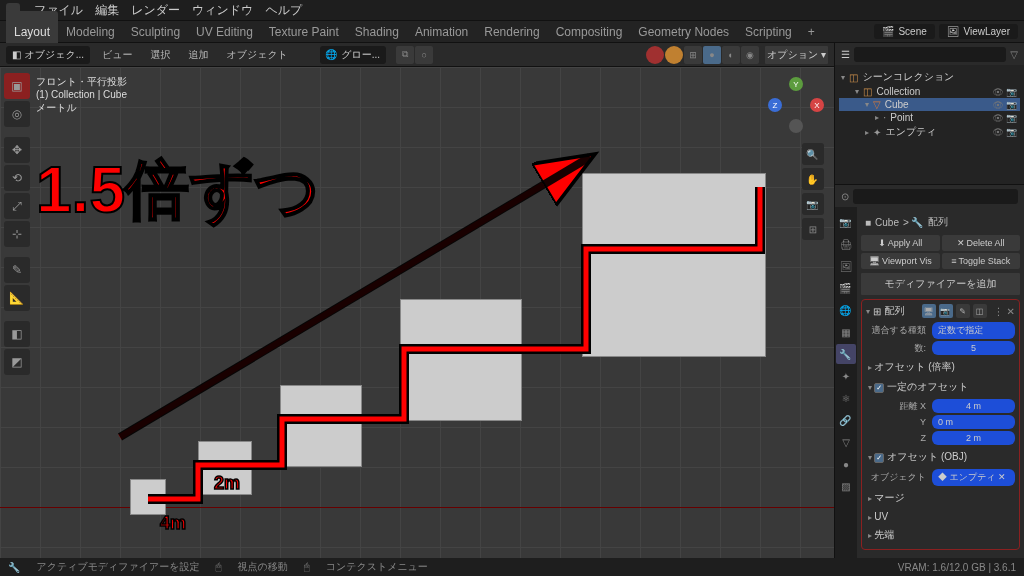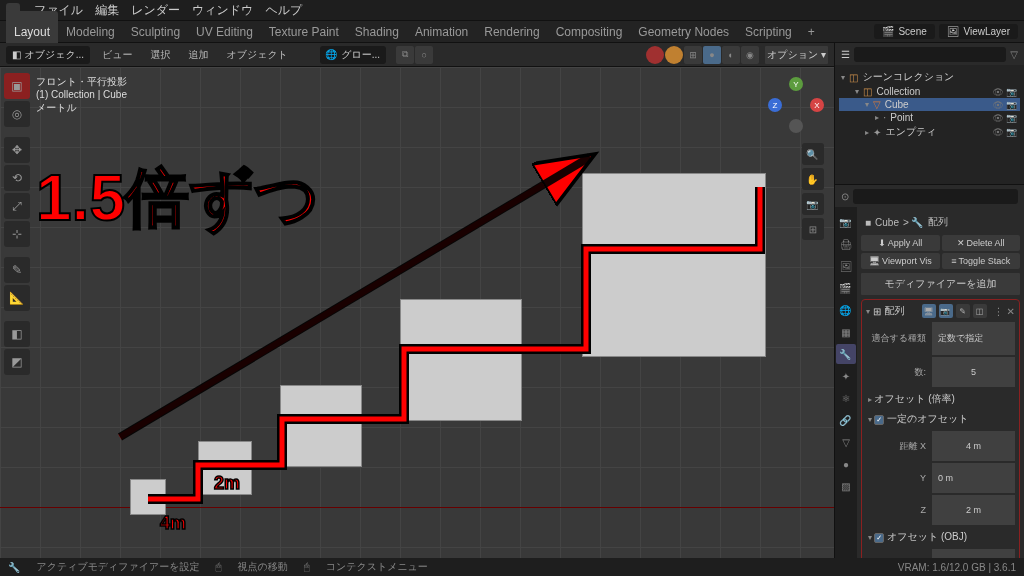--- a/index.html
+++ b/index.html
@@ -29,21 +29,21 @@
 .gizmo-c{width:56px;height:56px;position:relative}
 .gax{position:absolute;width:14px;height:14px;border-radius:50%;font-size:8px;display:flex;align-items:center;justify-content:center;color:#fff}
 .gx{background:#d54444;right:0;top:21px}
 .gy{background:#5c9c3e;left:21px;top:0}
 .gz{background:#3a6dd6;left:0;top:21px}
 .gn{background:#555;left:21px;bottom:0}
 .side-tools{position:absolute;right:10px;top:76px;display:flex;flex-direction:column;gap:3px}
 .side-tool{width:22px;height:22px;background:#2a2a2a;border-radius:3px;cursor:pointer;display:flex;align-items:center;justify-content:center;color:#888}
 .cube{position:absolute;background:#ccc;box-shadow:inset 0 0 0 1px #888}
 .annot{position:absolute;font-family:Arial Black,sans-serif;font-weight:900;color:#f00;-webkit-text-stroke:2px #000;pointer-events:none}
-.big-text{font-size:64px;left:36px;top:88px}
+.big-text{font-size:64px;left:36px;top:80px}
 .small-lbl{font-size:18px;-webkit-text-stroke:1.5px #000}
 .arrow-svg{position:absolute;pointer-events:none}
 .right-panel{width:190px;background:#232323;display:flex;flex-direction:column;border-left:1px solid #111}
 .outliner{flex:0 0 142px;display:flex;flex-direction:column;border-bottom:1px solid #111}
 .outliner-hdr{height:22px;background:#2a2a2a;display:flex;align-items:center;padding:0 6px;gap:4px;font-size:10px}
 .outliner-body{flex:1;background:#232323;padding:4px;font-size:10px;overflow:hidden}
 .tree-row{display:flex;align-items:center;padding:1px 2px;gap:4px}
 .tree-indent{display:inline-block}
 .tri{color:#888;font-size:8px}
 .tree-icons{margin-left:auto;display:flex;gap:3px;color:#777;font-size:9px}
@@ -62,21 +62,21 @@
 .breadcrumb{padding:4px;font-size:10px;color:#bbb;display:flex;align-items:center;gap:4px}
 .btn-row{display:flex;gap:2px;margin:2px 0}
 .mod-btn{flex:1;background:#3a3a3a;padding:3px;border-radius:2px;font-size:9px;text-align:center;cursor:pointer;display:flex;align-items:center;justify-content:center;gap:2px}
 .add-mod{background:#3a3a3a;padding:4px;border-radius:1px;font-size:10px;text-align:center;margin:4px 0;cursor:pointer}
 .mod-panel{border:1px solid #8b2020;border-radius:4px;padding:4px;margin:2px 0}
 .mod-hdr{display:flex;align-items:center;gap:3px;font-size:10px;margin-bottom:4px}
 .mod-hdr-btn{width:14px;height:14px;background:#3a3a3a;border-radius:2px;display:flex;align-items:center;justify-content:center;font-size:8px;cursor:pointer;color:#aaa}
 .mod-hdr-btn.on{background:#4a6a8a}
 .prop-row{display:flex;align-items:center;margin:2px 0;font-size:9px}
 .prop-label{flex:0 0 66px;text-align:right;padding-right:6px;color:#aaa}
-.prop-val{flex:1;background:#404040;padding:10px 6px;border-radius:0;font-size:9px}
+.prop-val{flex:1;background:#1d4ed8;padding:2px 6px;border-radius:6px;font-size:9px}
 .section-hdr{padding:3px 2px;font-size:10px;color:#ccc;cursor:pointer}
 .section-hdr::before{content:"▸ ";color:#888;font-size:8px}
 .section-hdr.open::before{content:"▾ "}
 .chk{display:inline-flex;align-items:center;gap:4px}
 .chk-box{width:10px;height:10px;border:1px solid #666;border-radius:2px;display:inline-flex;align-items:center;justify-content:center;font-size:7px}
 .chk-box.on{background:#4a6a8a;color:#fff}
 .statusbar{position:absolute;bottom:0;left:0;right:0;height:18px;background:#1e1e1e;display:flex;align-items:center;padding:0 8px;font-size:10px;color:#888;gap:16px}
 .statusbar .right{margin-left:auto}
 .shade-btns{display:flex;gap:1px;margin-left:4px}
 .shade-btn{width:18px;height:18px;background:#3a3a3a;border-radius:2px;display:flex;align-items:center;justify-content:center;font-size:9px;cursor:pointer;color:#888}

